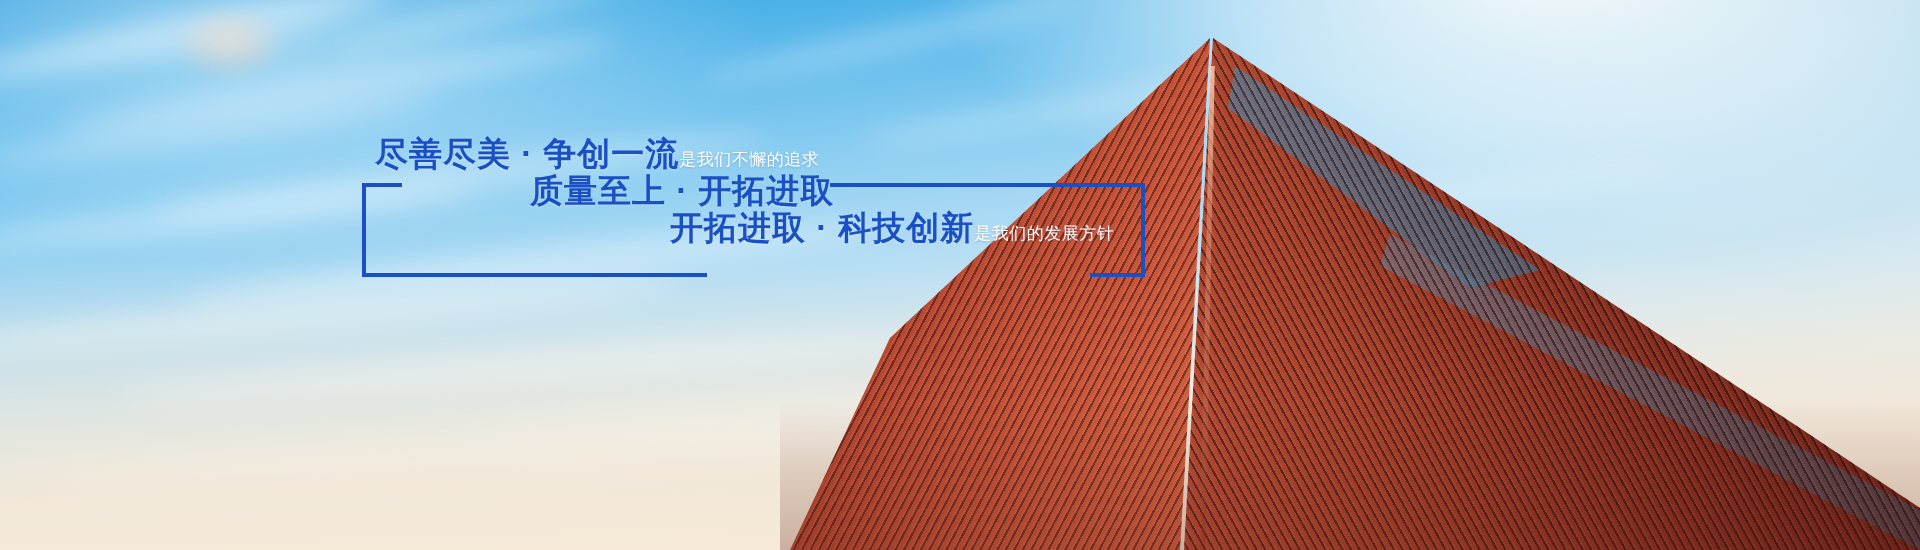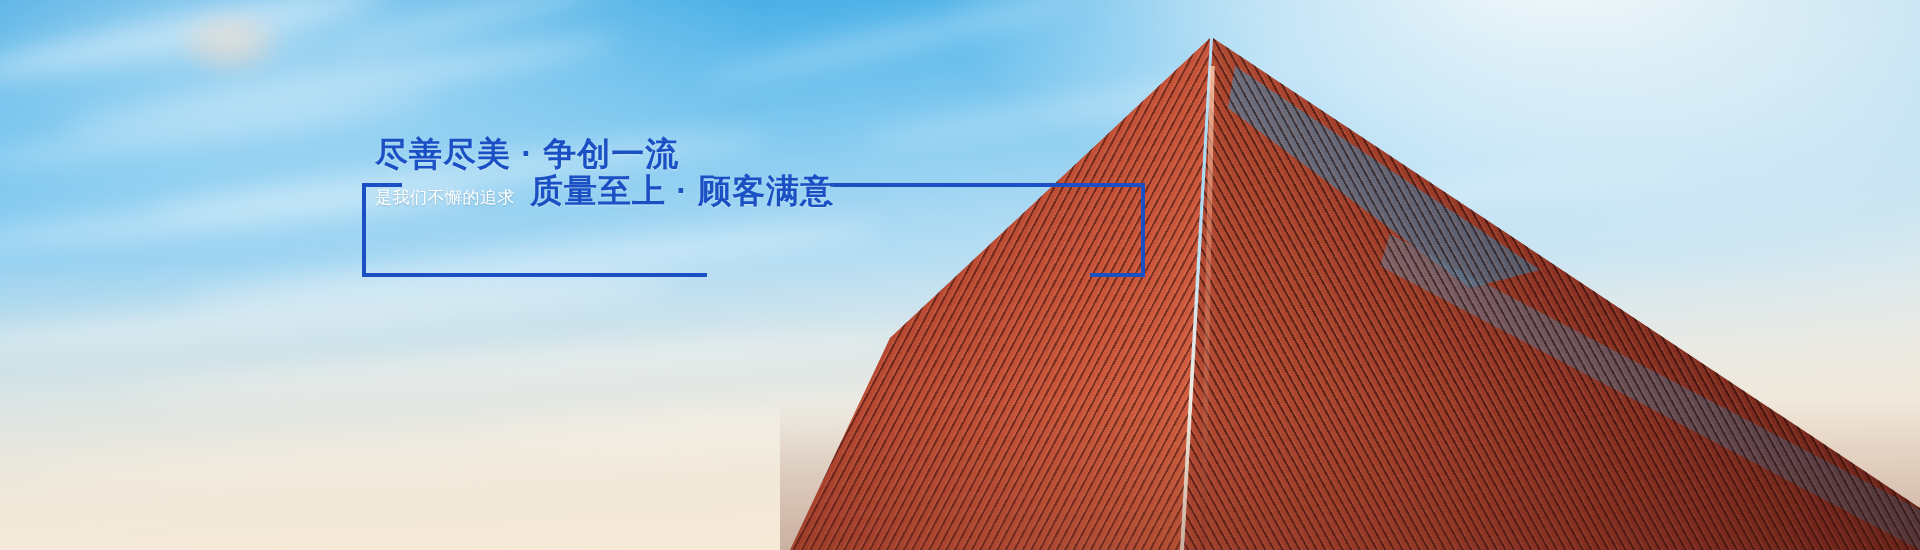--- a/index.html
+++ b/index.html
@@ -138,21 +138,21 @@
   .frame-line{position:absolute;background:#1b4fc4;}
   
   .f-top-a{left:362px;top:183px;width:40px;height:4px;}
   .f-top-b{left:830px;top:183px;width:315px;height:4px;}
   .f-left {left:362px;top:183px;width:4px;height:94px;}
   .f-right{left:1141px;top:183px;width:4px;height:94px;}
   
   .f-bot-a{left:362px;top:273px;width:345px;height:4px;}
   .f-bot-b{left:1090px;top:273px;width:55px;height:4px;}
 
-  .line{position:absolute;white-space:nowrap;display:flex;align-items:baseline;flex-direction:column;}
+  .line{position:absolute;white-space:nowrap;display:flex;align-items:baseline;}
   .line-1{left:375px;top:132px;}
   .line-2{left:530px;top:169px;}
   .line-3{left:670px;top:206px;}
 
   .big{
     font-family:"Liberation Sans","DejaVu Sans",sans-serif;
     font-weight:700;
     font-size:33px;
     letter-spacing:1px;
     color:#1b4fc4;
@@ -214,18 +214,22 @@
     <div class="frame-line f-right"></div>
     <div class="frame-line f-bot-a"></div>
     <div class="frame-line f-bot-b"></div>
 
     <div class="line line-1">
       <span class="big">尽善尽美 · 争创一流</span>
       <span class="tail">是我们不懈的追求</span>
     </div>
 
     <div class="line line-2">
-      <span class="big">质量至上 · 顾客满意</span>
-    </div>
-
+      <span class="big">质量至上 · 开拓进取</span>
+    </div>
+
+    <div class="line line-3">
+      <span class="big">开拓进取 · 科技创新</span>
+      <span class="tail">是我们的发展方针</span>
+    </div>
   </div>
 
 </div>
 
 </body></html>

